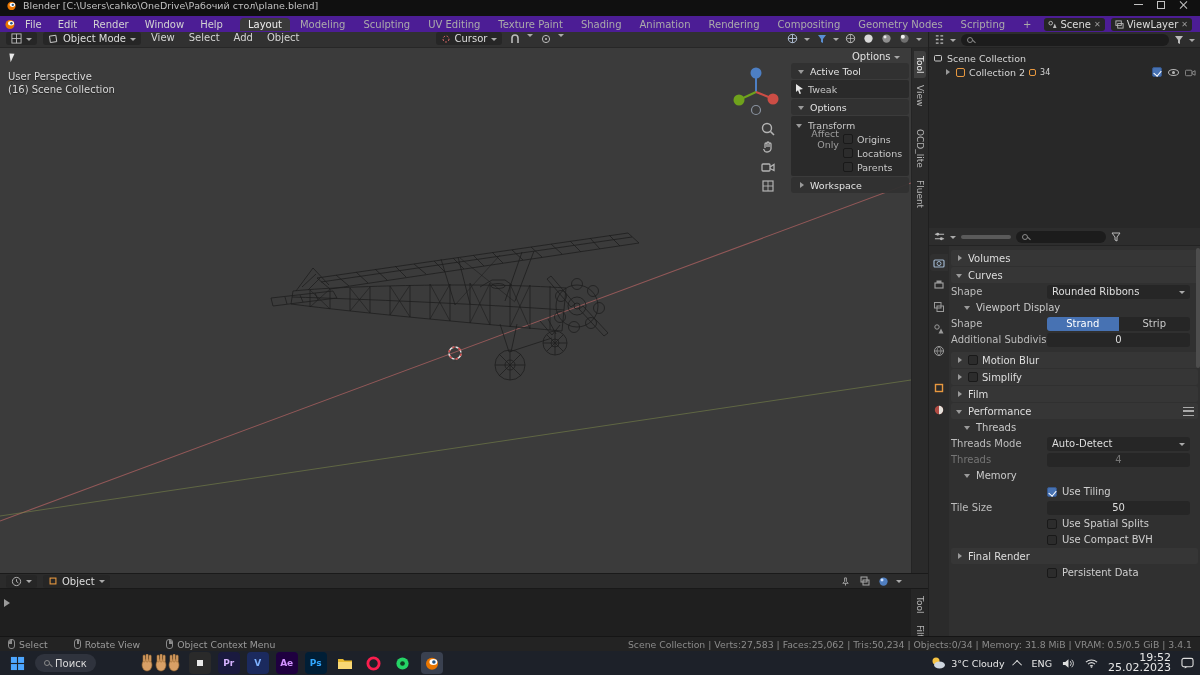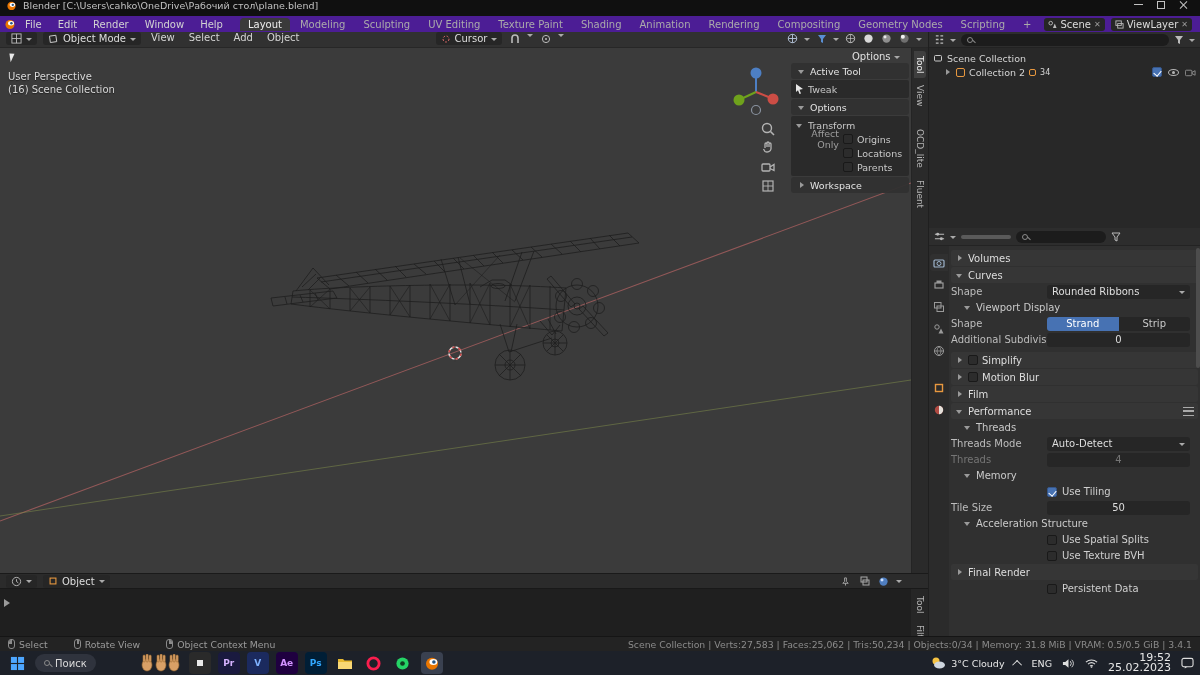--- a/index.html
+++ b/index.html
@@ -539,26 +539,26 @@
         <div class="pwid">
             <div class="pnum">
               <span>0</span>
             </div>
           </div>
       </div>
       <div style="height:3px"></div>
       <div class="phdr">
           <span class="car r"></span>
           <span class="chk"></span>
-          <span>Simplify</span>
+          <span>Motion Blur</span>
         </div>
       <div class="phdr">
           <span class="car r"></span>
           <span class="chk"></span>
-          <span>Motion Blur</span>
+          <span>Simplify</span>
         </div>
       <div class="phdr">
           <span class="car r"></span>
           <span>Film</span>
         </div>
       <div class="phdr">
           <span class="car d"></span>
           <span>Performance</span>
           <span class="presetlines"></span>
         </div>
@@ -595,36 +595,32 @@
           </div>
       </div>
       <div class="prow">
         <span class="plbl">Tile Size</span>
         <div class="pwid">
             <div class="pnum">
               <span>50</span>
             </div>
           </div>
       </div>
-      <div class="psub">
-          <span class="car d"></span>
-          <span>Acceleration Structure</span>
-        </div>
       <div class="prow">
         <span class="plbl"></span>
         <div class="pwid">
             <span class="chk"></span>
             <span>Use Spatial Splits</span>
           </div>
       </div>
       <div class="prow">
         <span class="plbl"></span>
         <div class="pwid">
             <span class="chk"></span>
-            <span>Use Texture BVH</span>
+            <span>Use Compact BVH</span>
           </div>
       </div>
       <div class="phdr">
           <span class="car r"></span>
           <span>Final Render</span>
         </div>
       <div class="prow">
         <span class="plbl"></span>
         <div class="pwid">
             <span class="chk"></span>

